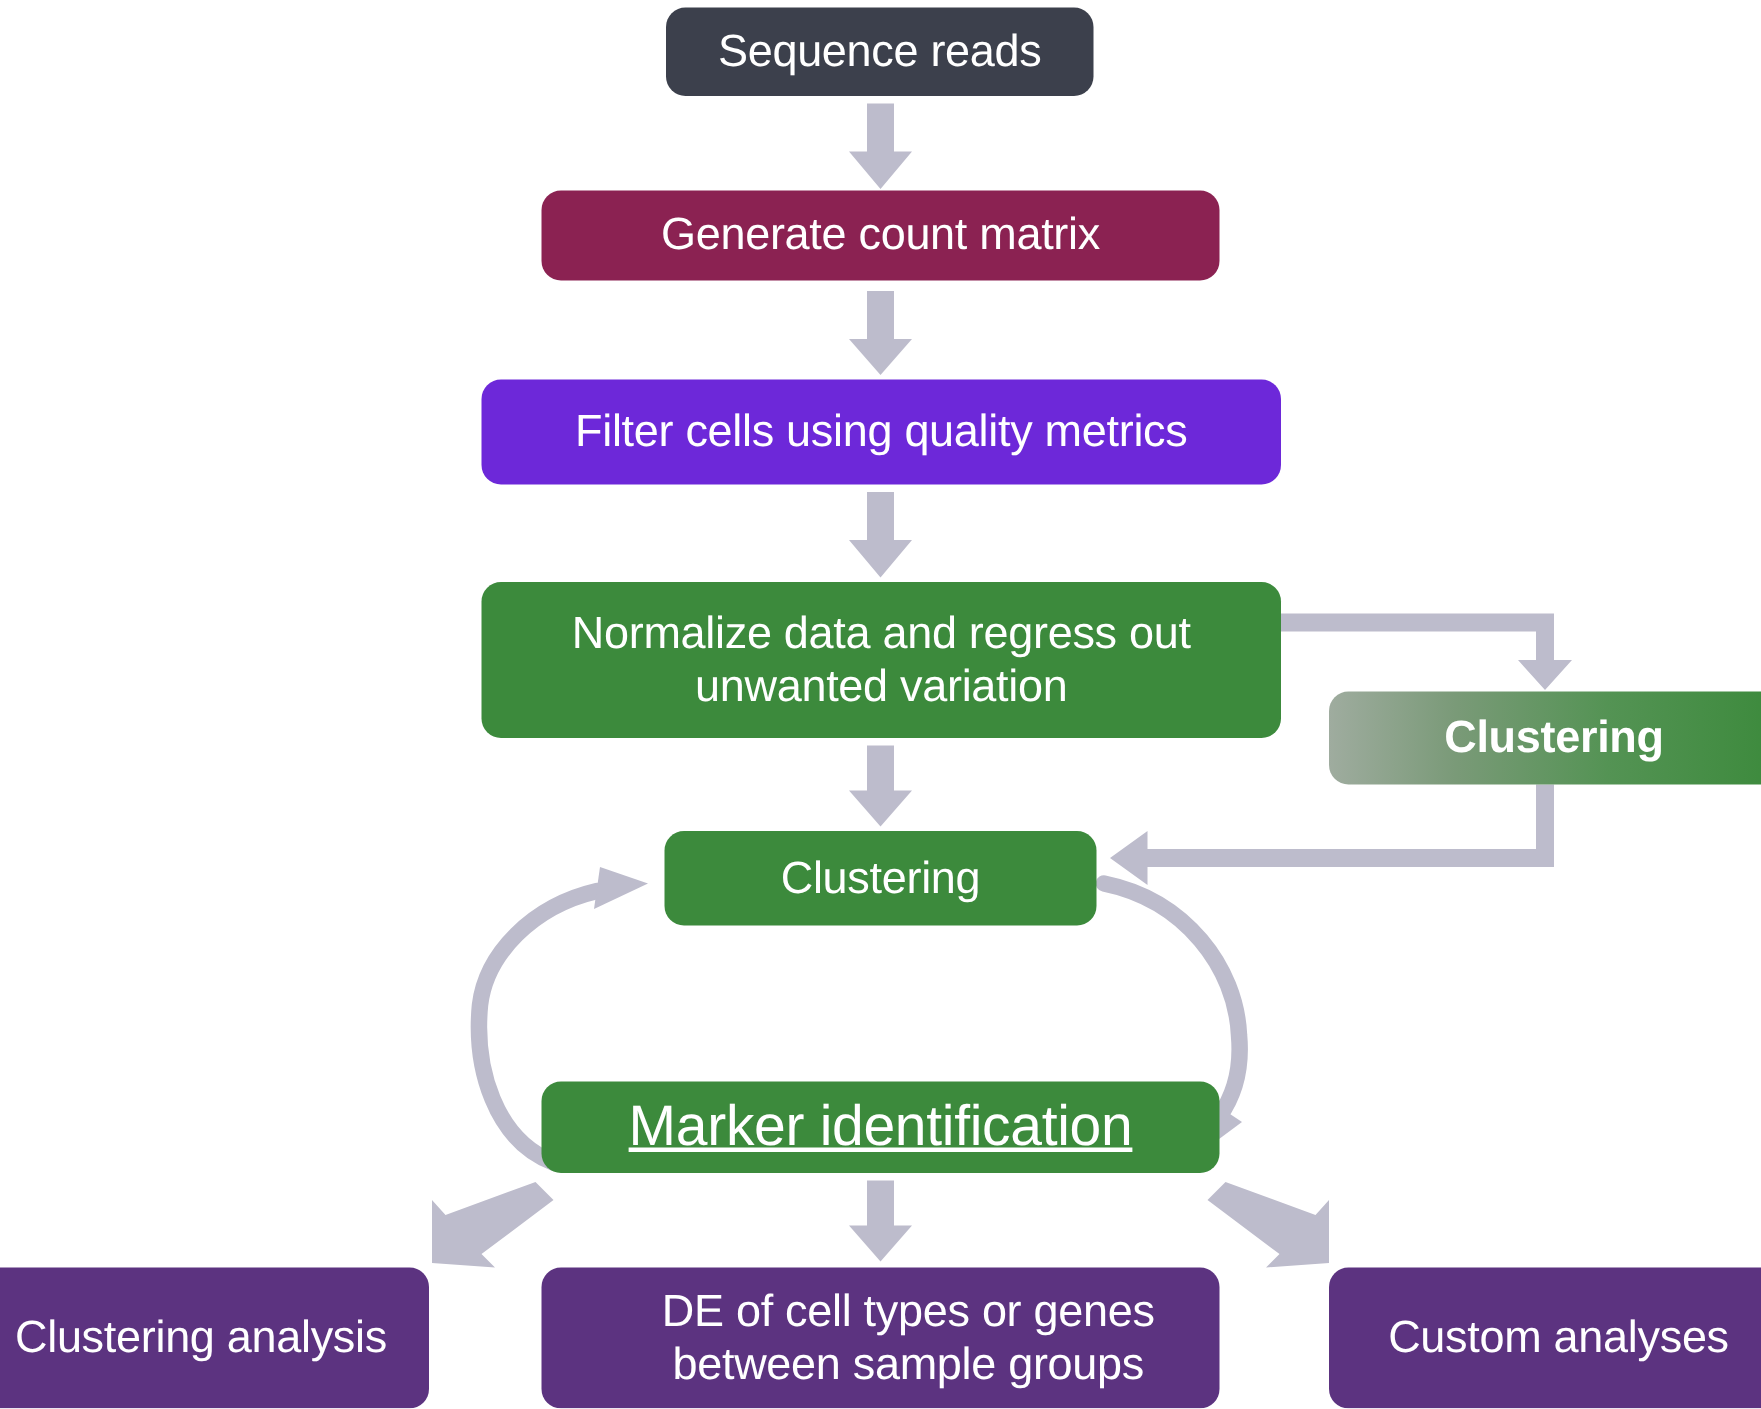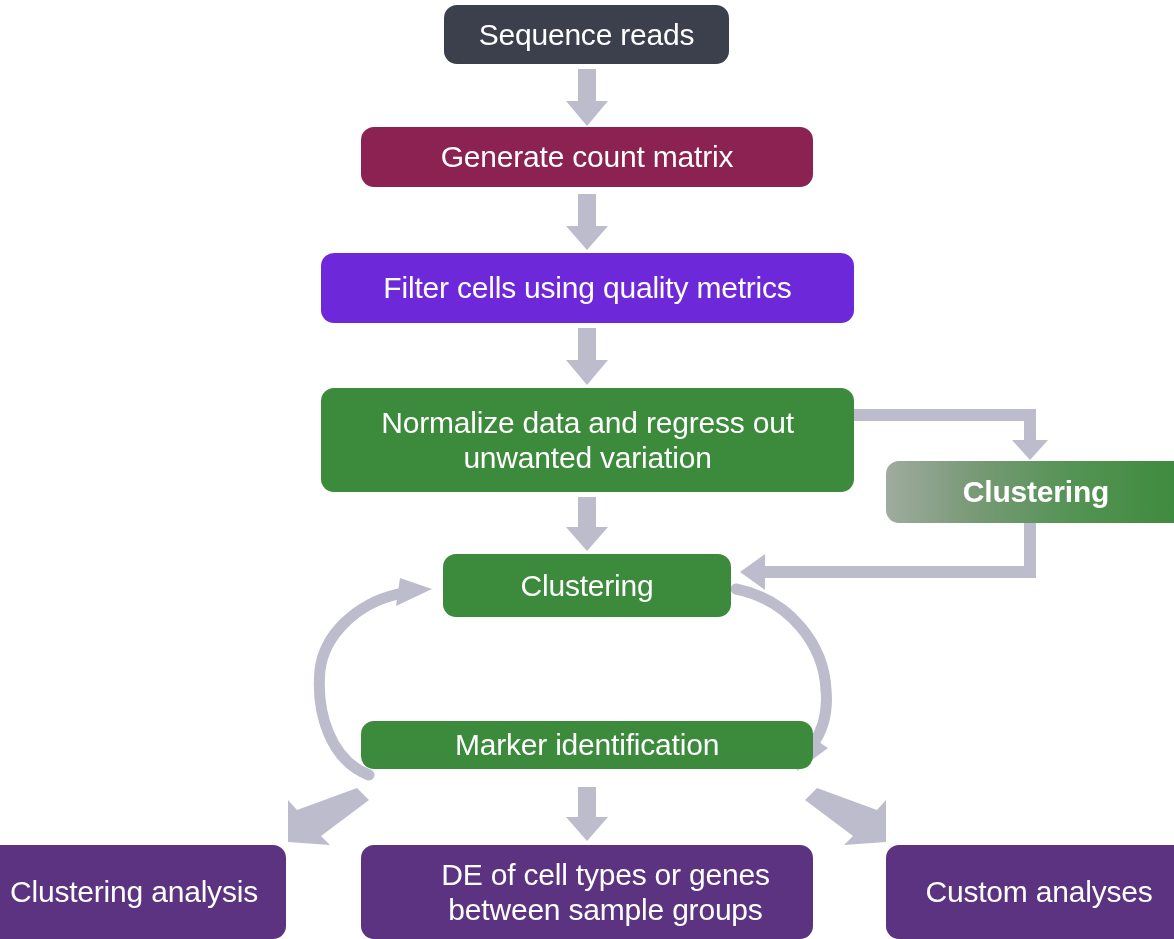--- a/index.html
+++ b/index.html
@@ -39,21 +39,21 @@
     padding: 0 10px;
   }
 
   
   #n-sequence-reads   { left: 444px; top: 5px;   width: 285px; height: 59px;  font-size: 30px; }
   #n-count-matrix     { left: 361px; top: 127px; width: 452px; height: 60px;  font-size: 30px; }
   #n-filter-cells     { left: 321px; top: 253px; width: 533px; height: 70px;  font-size: 30px; }
   #n-normalize        { left: 321px; top: 388px; width: 533px; height: 104px; font-size: 30px; }
   #n-integration      { left: 886px; top: 461px; width: 300px; height: 62px;  font-size: 30px; font-weight: 700; }
   #n-clustering       { left: 443px; top: 554px; width: 288px; height: 63px;  font-size: 30px; }
-  #n-marker-id        { left: 361px; top: 721px; width: 452px; height: 48px;  font-size: 30px; }
+  #n-marker-id        { left: 361px; top: 721px; width: 452px; height: 61px;  font-size: 38px; text-decoration: underline; }
   #n-trajectory       { left: -18px; top: 845px; width: 304px; height: 94px;  font-size: 30px; }
   #n-de-analysis      { left: 361px; top: 845px; width: 452px; height: 94px;  font-size: 30px; }
   #n-custom-analyses  { left: 886px; top: 845px; width: 306px; height: 94px;  font-size: 30px; }
 
   #svg-arrows {
     position: absolute;
     left: 0;
     top: 0;
     width: 1174px;
     height: 939px;

